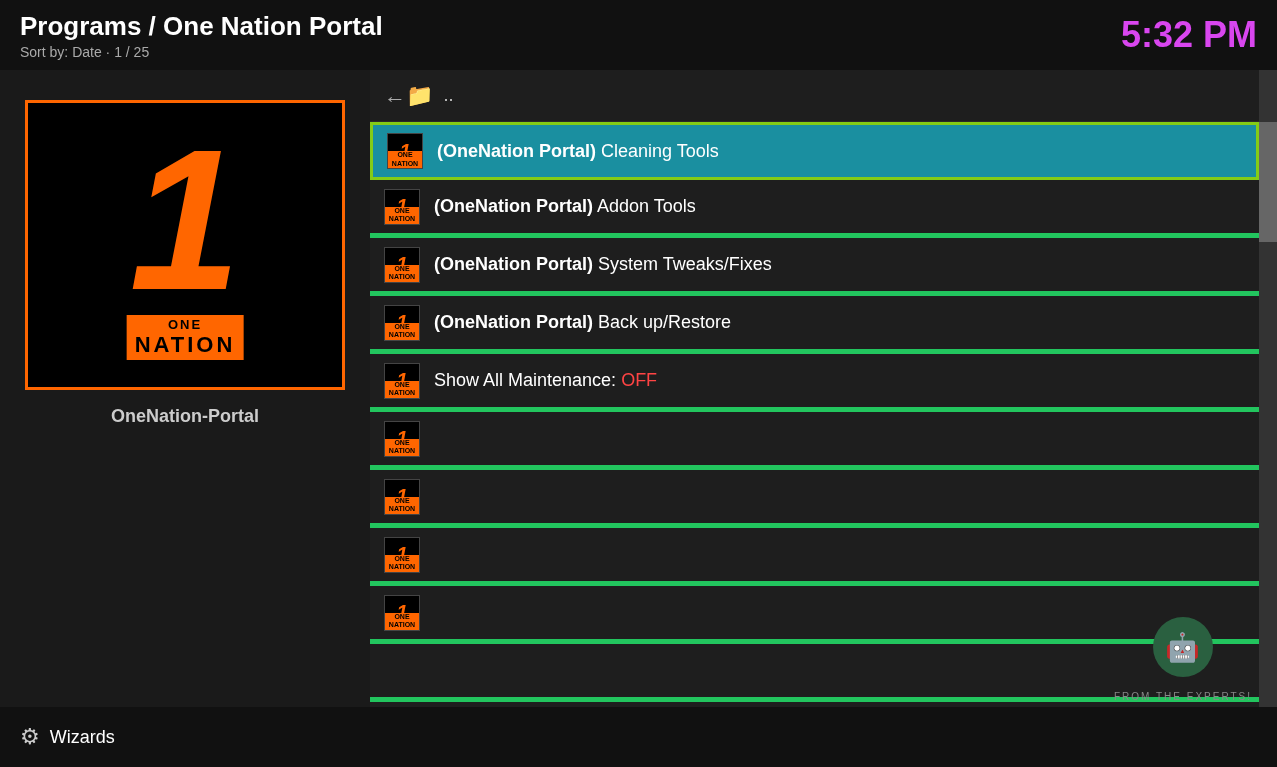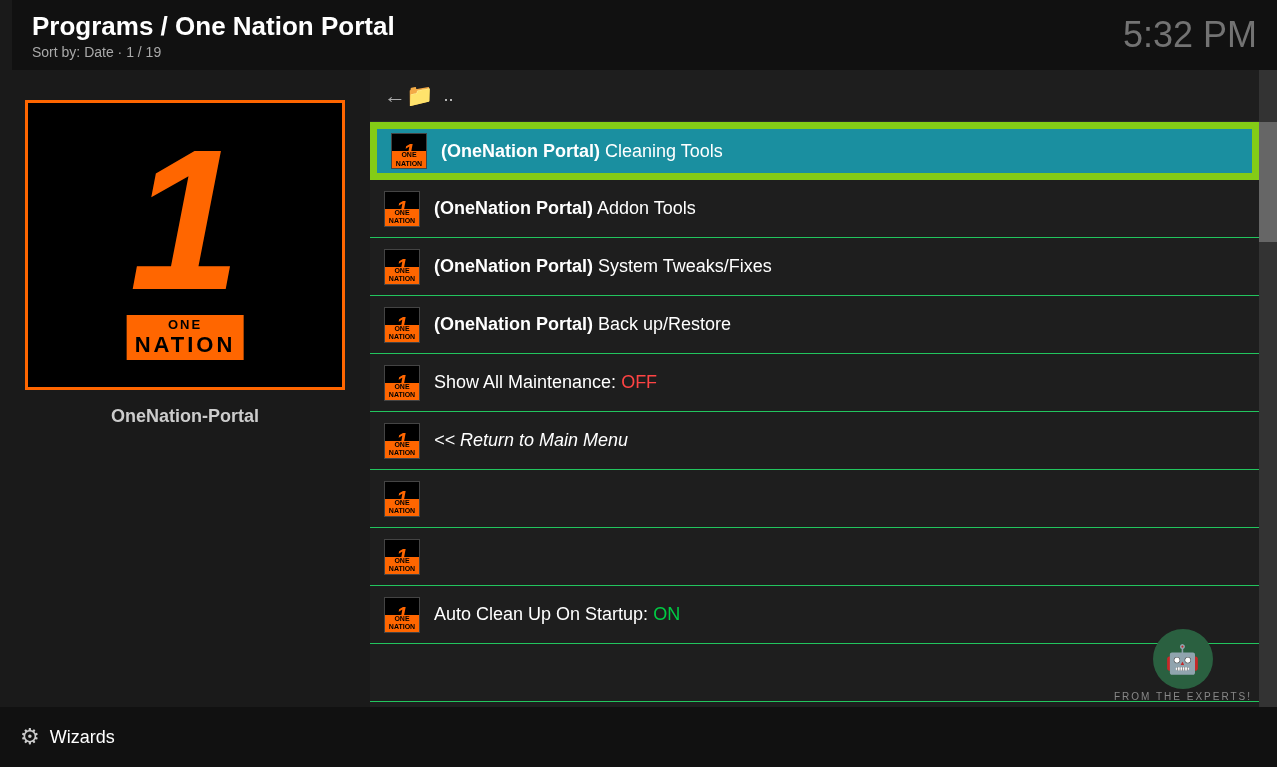--- a/index.html
+++ b/index.html
@@ -9,43 +9,43 @@
       background: #1a1a1a;
       font-family: Arial, sans-serif;
       color: #ffffff;
       overflow: hidden;
       position: relative;
     }
 
     
     #header {
       position: absolute;
-      top: 0; left: 12px; right: 0;
+      top: 0; left: 0; right: 0;
       height: 70px;
       background: #111111;
       display: flex;
       align-items: center;
       justify-content: space-between;
       padding: 0 20px;
     }
     #header-left { display: flex; flex-direction: column; }
     #header-title {
       font-size: 26px;
       font-weight: bold;
       color: #ffffff;
     }
     #header-subtitle {
       font-size: 14px;
       color: #aaaaaa;
       margin-top: 2px;
     }
     #header-time {
       font-size: 36px;
-      font-weight: normal;
-      color: #737373;
+      font-weight: bold;
+      color: #d946ef;
     }
 
     
     #left-panel {
       position: absolute;
       top: 70px;
       left: 0;
       width: 370px;
       bottom: 60px;
       background: #1a1a1a;
@@ -142,27 +142,27 @@
       color: #cccccc;
     }
 
     
     .list-item {
       height: 58px;
       display: flex;
       align-items: center;
       padding: 0 14px;
       gap: 14px;
-      border-bottom: 1px solid #22c55e;
+      border-bottom: 5px solid #22c55e;
       cursor: pointer;
       position: relative;
     }
     .list-item.selected {
       background: #1a8fa0;
-      border: 7px solid #84cc16;
+      border: 3px solid #84cc16;
     }
     .item-icon {
       width: 36px;
       height: 36px;
       background: #000;
       border: 1px solid #444;
       display: flex;
       align-items: center;
       justify-content: center;
       flex-shrink: 0;
@@ -260,30 +260,30 @@
       display: flex;
       align-items: center;
       justify-content: center;
       font-size: 28px;
       color: #aaffaa;
     }
     #watermark-text {
       font-size: 10px;
       color: #888888;
       letter-spacing: 2px;
-      margin-top: 2px;
+      margin-top: 14px;
     }
   </style>
 </head>
 <body>
 
 <div id="header">
   <div id="header-left">
     <span id="header-title">Programs / One Nation Portal</span>
-    <span id="header-subtitle">Sort by: Date  ·  1 / 19</span>
+    <span id="header-subtitle">Sort by: Date  ·  1 / 25</span>
   </div>
   <span id="header-time">5:32 PM</span>
 </div>
 
 <div id="left-panel">
   <div id="logo-container">
     <div class="logo-inner">
       <span class="logo-number">1</span>
       <div class="logo-text-block">
         <span class="logo-one">ONE</span>
@@ -339,40 +339,38 @@
           <span class="item-icon-inner">1</span>
           <div class="item-icon-one">ONE<br>NATION</div>
         </div>
         <span class="item-label">Show All Maintenance: <span class="off-text">OFF</span></span>
       </div>
       <div class="list-item">
         <div class="item-icon">
           <span class="item-icon-inner">1</span>
           <div class="item-icon-one">ONE<br>NATION</div>
         </div>
-        <span class="item-label"><em class="italic-text">&lt;&lt; Return to Main Menu</em></span>
-      </div>
-      <div class="list-item">
-        <div class="item-icon">
-          <span class="item-icon-inner">1</span>
-          <div class="item-icon-one">ONE<br>NATION</div>
-        </div>
-      </div>
-      <div class="list-item">
-        <div class="item-icon">
-          <span class="item-icon-inner">1</span>
-          <div class="item-icon-one">ONE<br>NATION</div>
-        </div>
-      </div>
-      <div class="list-item">
-        <div class="item-icon">
-          <span class="item-icon-inner">1</span>
-          <div class="item-icon-one">ONE<br>NATION</div>
-        </div>
-        <span class="item-label">Auto Clean Up On Startup: <span class="on-text">ON</span></span>
+      </div>
+      <div class="list-item">
+        <div class="item-icon">
+          <span class="item-icon-inner">1</span>
+          <div class="item-icon-one">ONE<br>NATION</div>
+        </div>
+      </div>
+      <div class="list-item">
+        <div class="item-icon">
+          <span class="item-icon-inner">1</span>
+          <div class="item-icon-one">ONE<br>NATION</div>
+        </div>
+      </div>
+      <div class="list-item">
+        <div class="item-icon">
+          <span class="item-icon-inner">1</span>
+          <div class="item-icon-one">ONE<br>NATION</div>
+        </div>
       </div>
       <div class="list-item"></div>
     </div>
 </div>
 
 <div id="watermark">
   <div id="watermark-icon">🤖</div>
   <span id="watermark-text">FROM THE EXPERTS!</span>
 </div>
 

